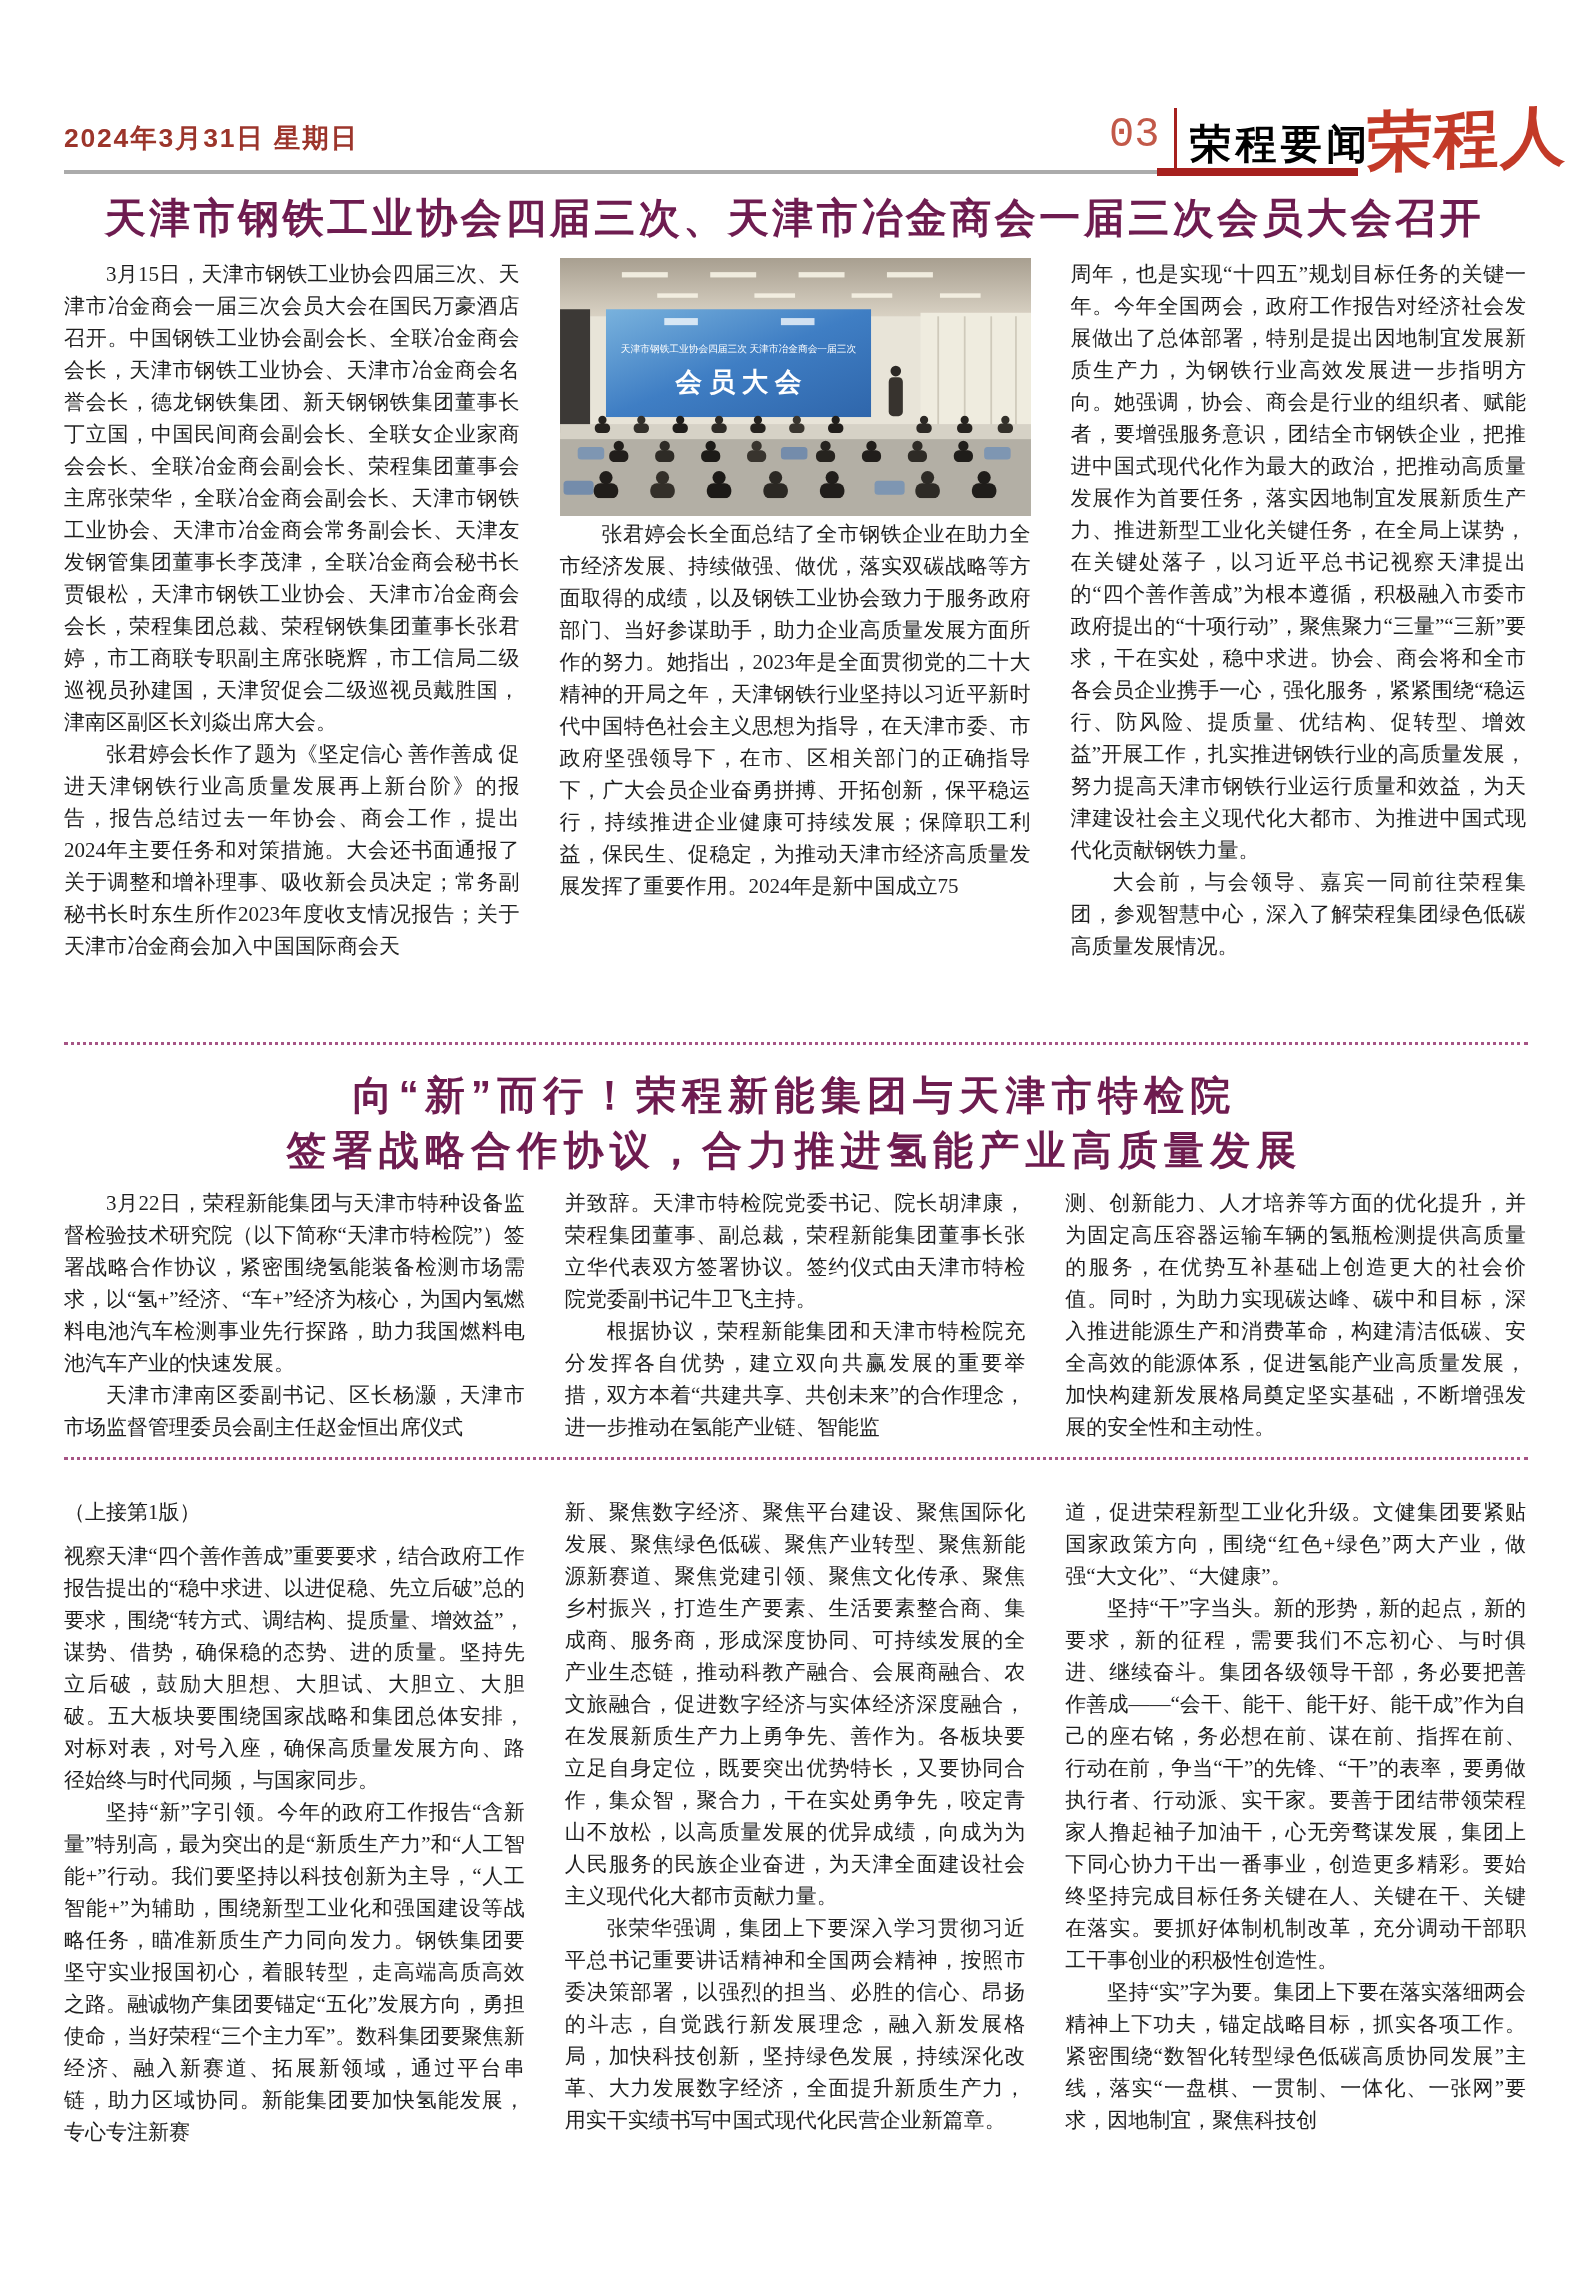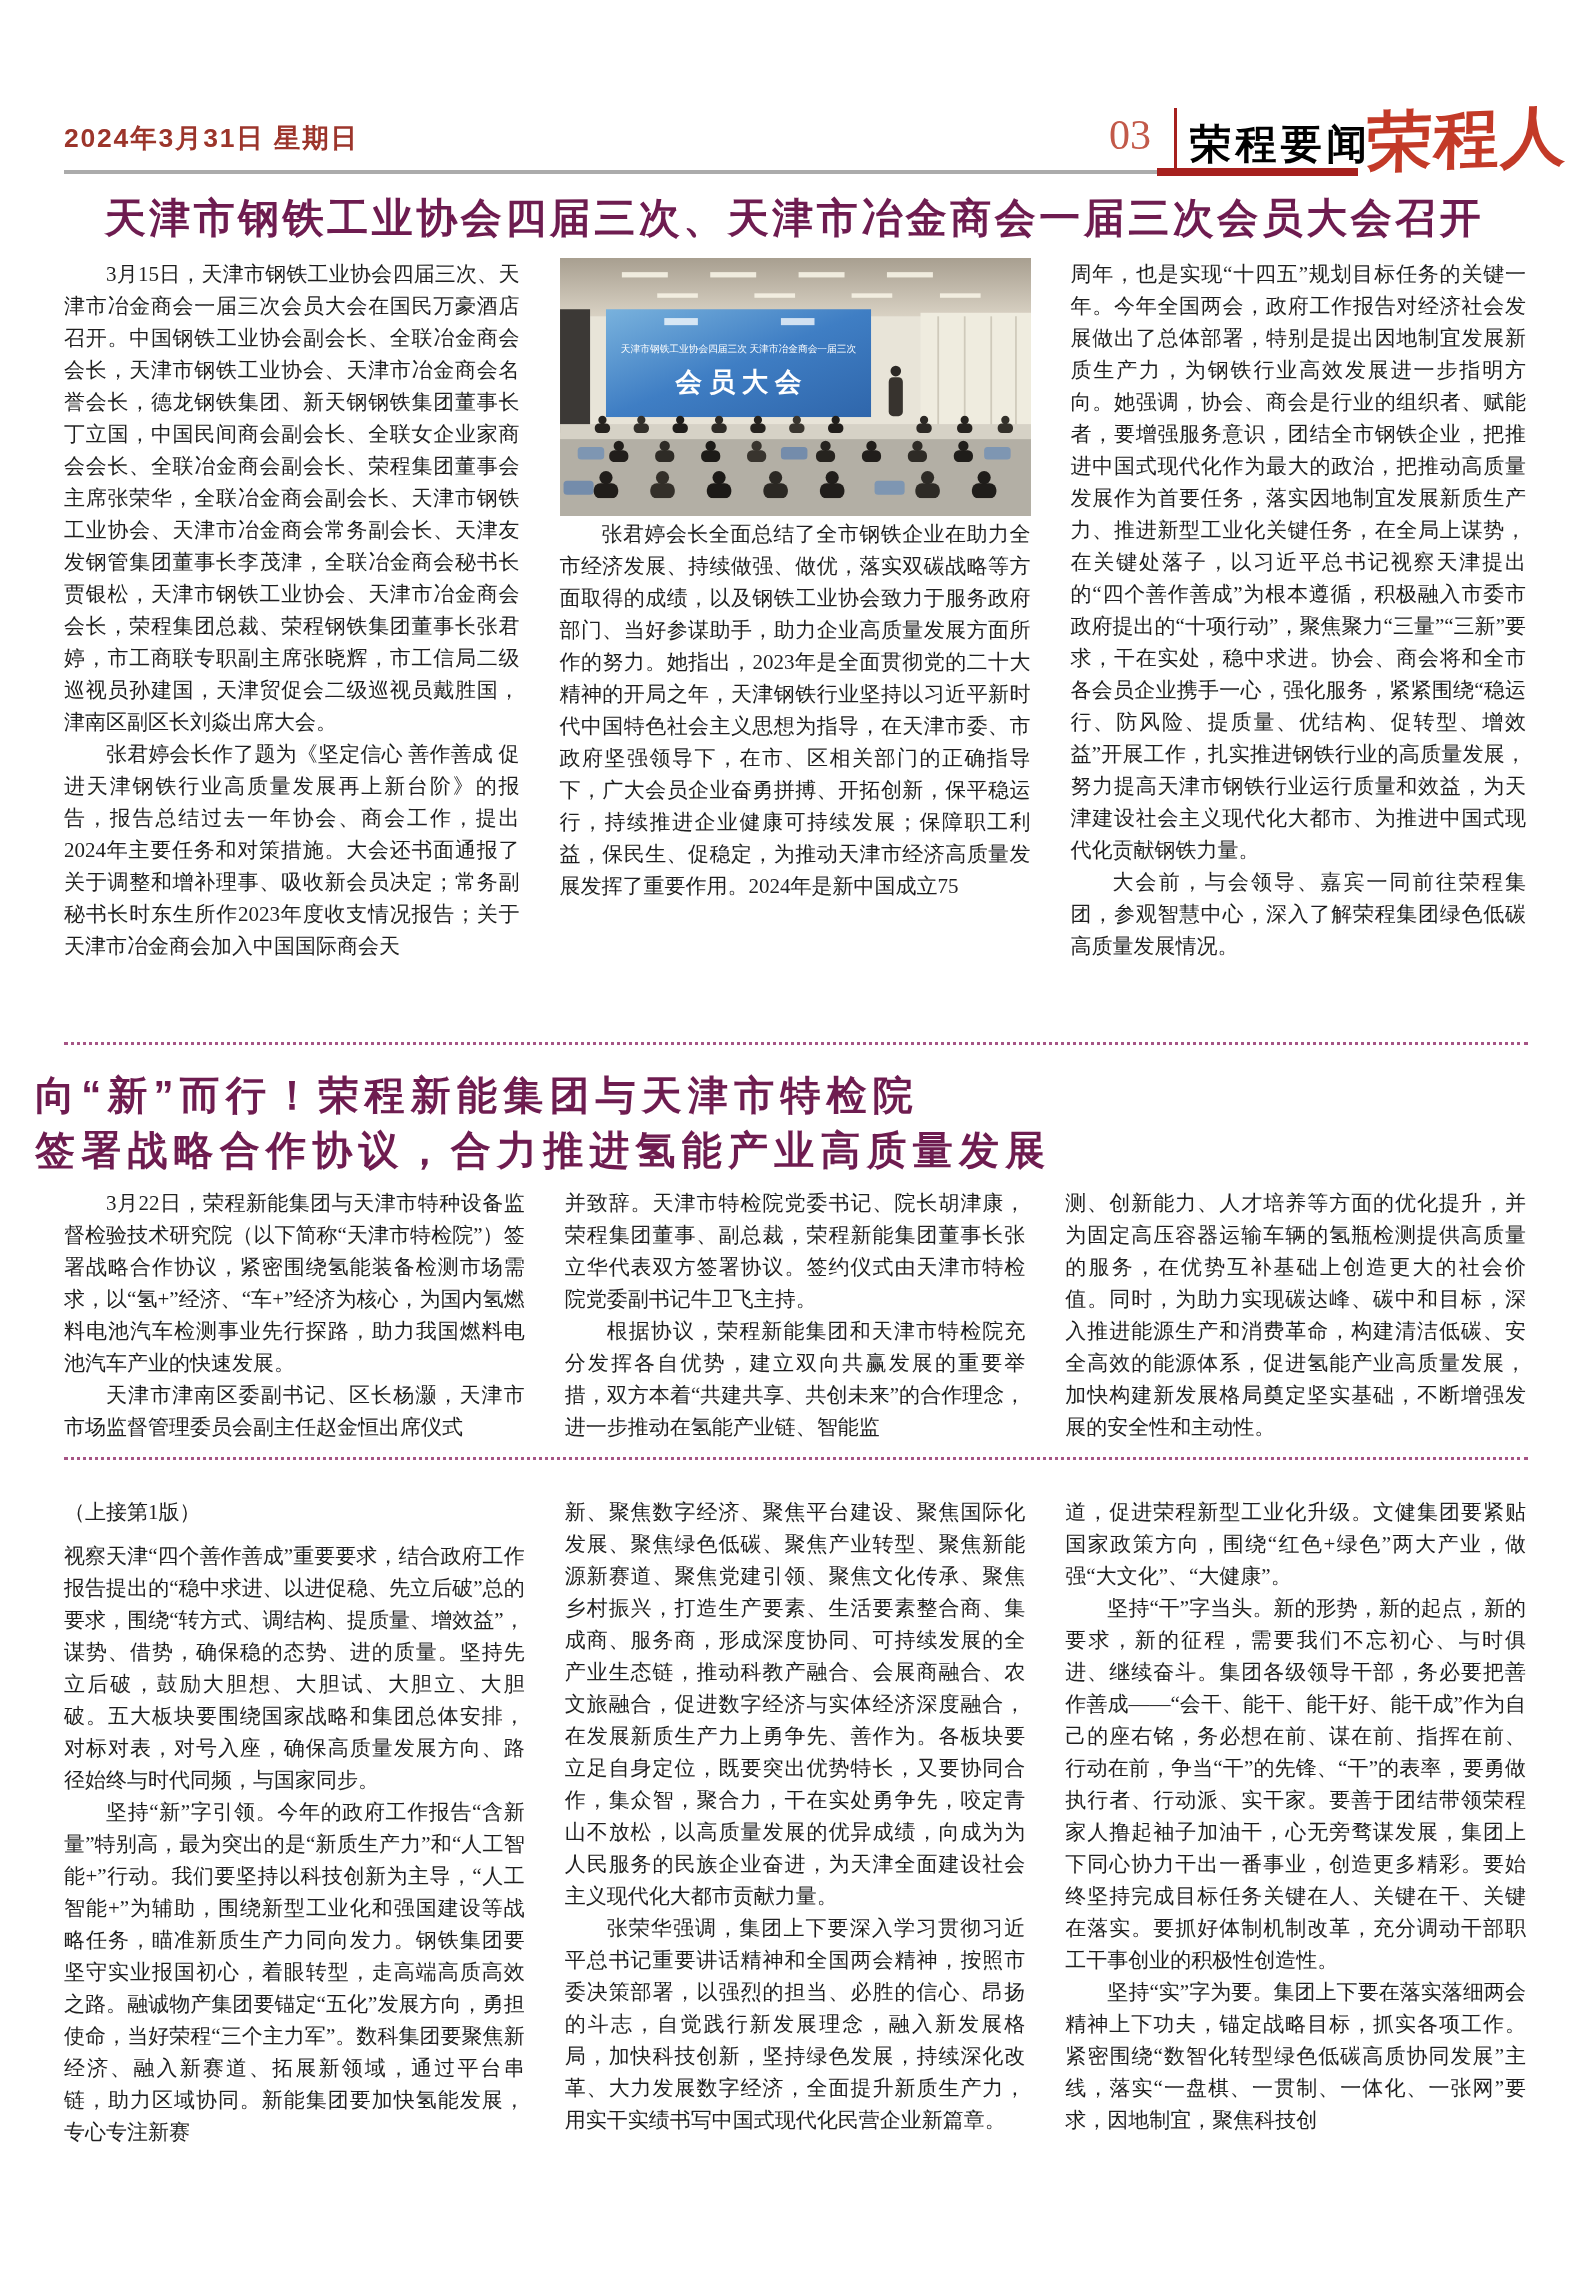--- a/index.html
+++ b/index.html
@@ -9,21 +9,21 @@
     font-family:"Liberation Serif","DejaVu Serif",serif; color:#1f1f1f;
   }
   
   .hdr-date {
     position:absolute; left:64px; top:120px;
     font-family:"Liberation Sans","DejaVu Sans",sans-serif;
     font-weight:bold; font-size:26.5px; letter-spacing:1.8px; color:#9c352b;
   }
   .hdr-pagenum {
     position:absolute; left:1109px; top:111px;
-    font-family:Liberation Serif, serif;
+    font-family:Liberation Mono, monospace;
     font-size:42px; color:#c25949; font-weight:400;
   }
   .hdr-vbar { position:absolute; left:1174px; top:108px; width:2.6px; height:64px; background:#a6201e; }
   .hdr-section {
     position:absolute; left:1190px; top:117px;
     font-family:"Liberation Sans","DejaVu Sans",sans-serif;
     font-weight:900; font-size:41px; letter-spacing:4.4px; color:#000000;
   }
   .hdr-masthead {
     position:absolute; left:1367px; top:95px;
@@ -33,21 +33,21 @@
   .rule-gray { position:absolute; left:64px; top:170px; width:1093px; height:4.4px; background:#ababab; }
   .rule-red  { position:absolute; left:1157px; top:168px; width:201px; height:8px; background:#a6201e; }
 
   
   .a1-title {
     position:absolute; left:35px; top:191px; width:1519px; text-align:center;
     font-family:"Liberation Sans","DejaVu Sans",sans-serif;
     font-weight:900; font-size:41px; letter-spacing:3.5px; color:#6e1c50;
   }
   .a2-title {
-    position:absolute; left:35px; top:1068px; width:1519px; 
+    position:absolute; left:35px; top:1068px; width:1519px; text-align:center;
     font-family:"Liberation Sans","DejaVu Sans",sans-serif;
     font-weight:900; font-size:40px; line-height:55px; letter-spacing:6.2px; color:#6e1c50;
   }
 
   
   .cols { position:absolute; left:64px; width:1462px; display:flex; gap:40px; }
   .a1-body { top:258px; }
   .a2-body { top:1187px; }
   .s3-body { top:1496px; }
   .col { width:471px; font-size:21px; line-height:32px; text-align:justify; }

